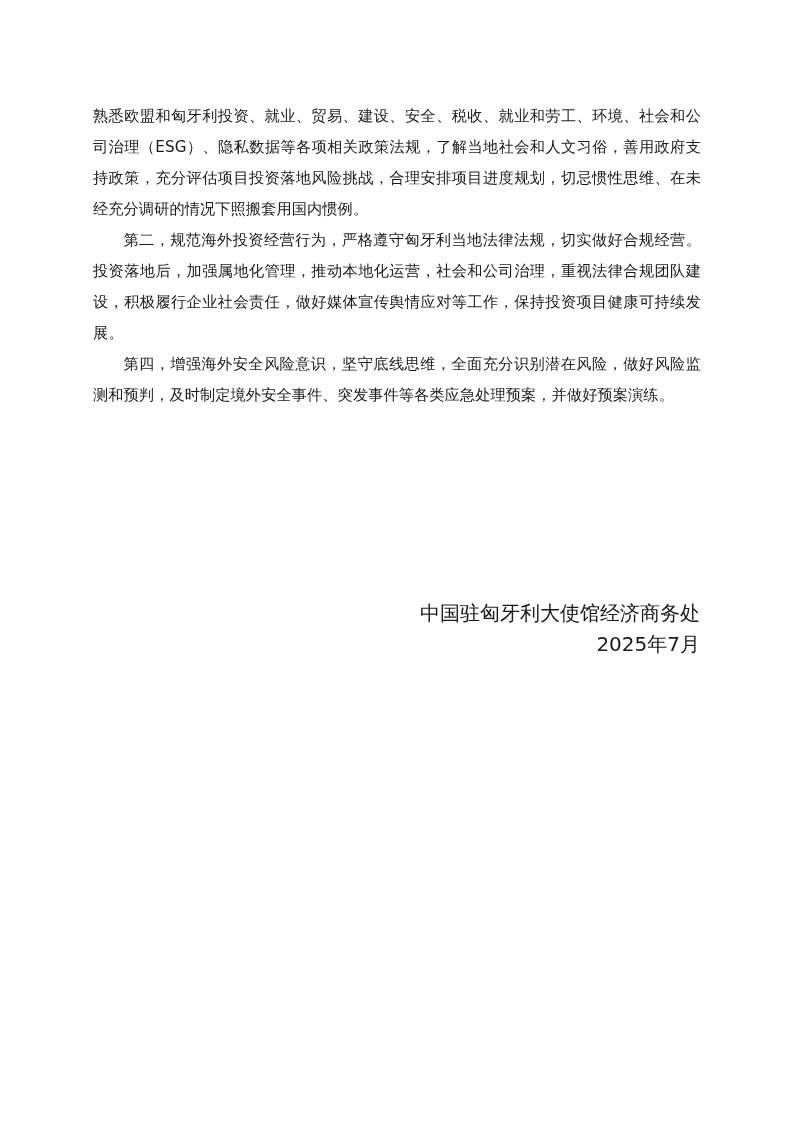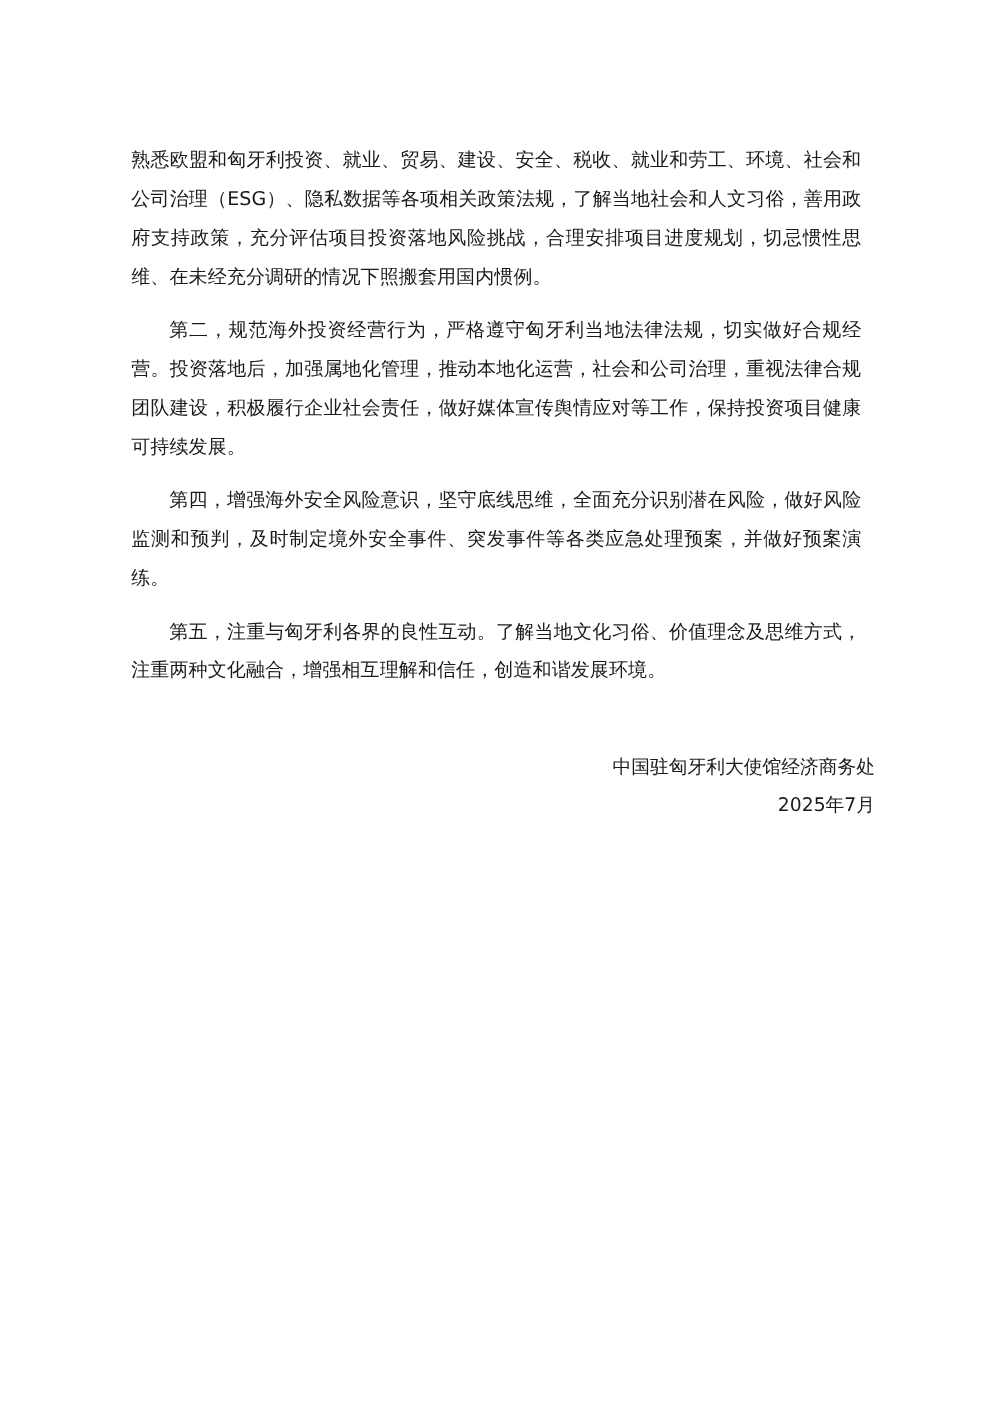--- a/index.html
+++ b/index.html
@@ -15,48 +15,47 @@
       font-family: "DejaVu Sans", "Liberation Sans", sans-serif;
       color: #1a1a1a;
     }
     .page {
       position: absolute;
       left: 93px;
       top: 101px;
       width: 608px;
     }
     .para {
-      margin: 12px;
+      margin: 0;
       font-size: 15.2px;
       line-height: 31px;
       text-align: justify;
       text-justify: inter-character;
       letter-spacing: 0.1px;
     }
     .para.indent {
       text-indent: 2em;
     }
     .signature {
       position: absolute;
       right: 94px;
       top: 598px;
       text-align: right;
-      font-size: 15px;
+      font-size: 20px;
       line-height: 31px;
     }
     .signature div {
       white-space: nowrap;
     }
   </style>
 </head>
 <body>
 
 <div class="page">
   <p class="para">熟悉欧盟和匈牙利投资、就业、贸易、建设、安全、税收、就业和劳工、环境、社会和公司治理（ESG）、隐私数据等各项相关政策法规，了解当地社会和人文习俗，善用政府支持政策，充分评估项目投资落地风险挑战，合理安排项目进度规划，切忌惯性思维、在未经充分调研的情况下照搬套用国内惯例。</p>
   <p class="para indent">第二，规范海外投资经营行为，严格遵守匈牙利当地法律法规，切实做好合规经营。投资落地后，加强属地化管理，推动本地化运营，社会和公司治理，重视法律合规团队建设，积极履行企业社会责任，做好媒体宣传舆情应对等工作，保持投资项目健康可持续发展。</p>
   <p class="para indent">第四，增强海外安全风险意识，坚守底线思维，全面充分识别潜在风险，做好风险监测和预判，及时制定境外安全事件、突发事件等各类应急处理预案，并做好预案演练。</p>
-  <p class="para indent">第五，注重与匈牙利各界的良性互动。了解当地文化习俗、价值理念及思维方式，注重两种文化融合，增强相互理解和信任，创造和谐发展环境。</p>
 </div>
 
 <div class="signature">
   <div>中国驻匈牙利大使馆经济商务处</div>
   <div>2025年7月</div>
 </div>
 
 </body></html>

